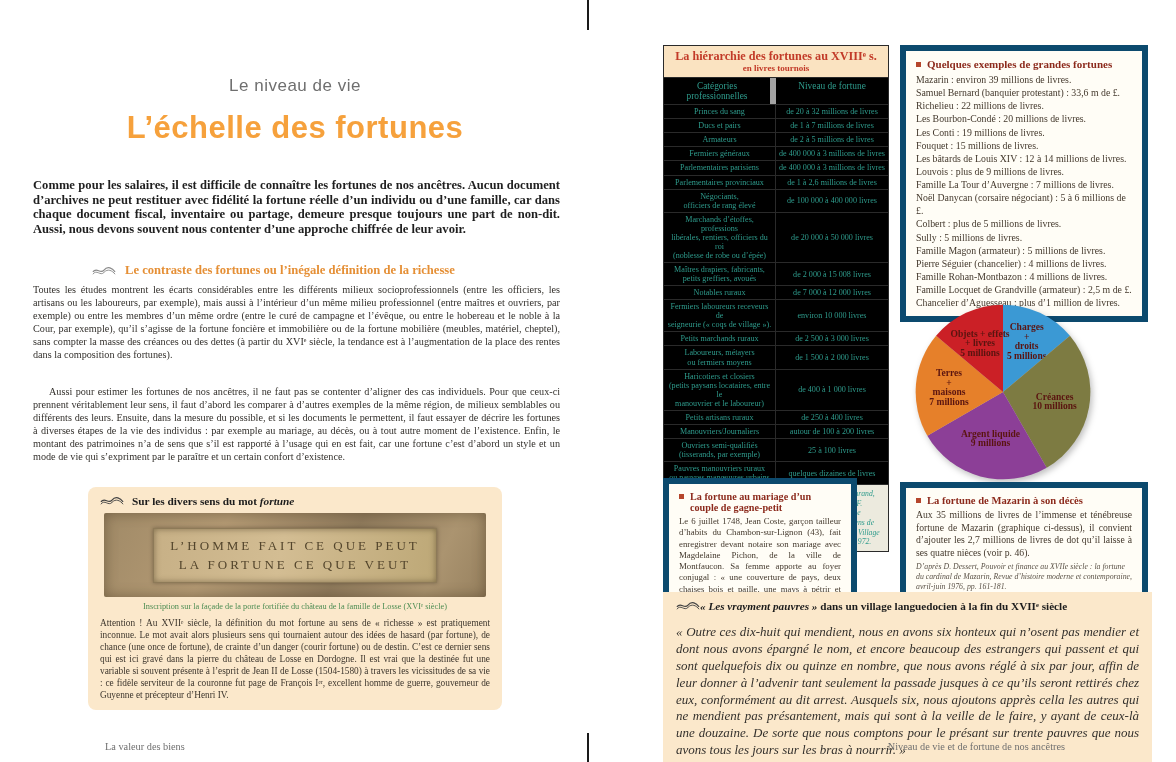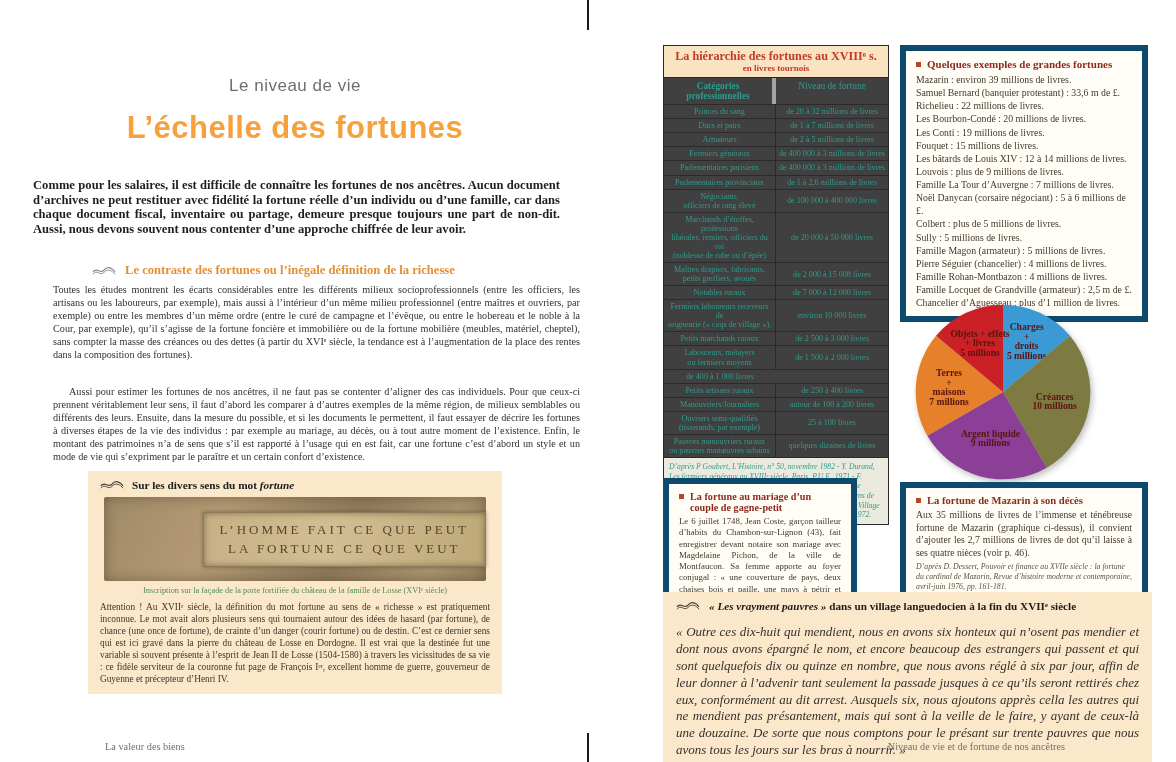--- a/index.html
+++ b/index.html
@@ -15,45 +15,45 @@
   .fold.bottom{top:733px;height:29px;}
 
   
   .kicker{left:30px;top:76px;width:530px;text-align:center;font-family:"Liberation Sans","DejaVu Sans",sans-serif;
     font-size:17px;color:#6f6f6f;letter-spacing:.5px;}
   .main-title{left:30px;top:110px;width:530px;text-align:center;font-family:"Liberation Sans","DejaVu Sans",sans-serif;
     font-size:31px;font-weight:bold;color:#f6a13c;letter-spacing:.5px;}
   .intro{left:33px;top:178px;width:527px;font-size:12.6px;font-weight:bold;line-height:1.16;text-align:justify;color:#1f1f1f;}
   .section-head{left:92px;top:263px;display:flex;align-items:center;gap:9px;color:#e58f35;font-weight:bold;font-size:12.6px;}
   .squig{width:24px;height:10px;flex:0 0 auto;}
-  .para{left:33px;top:284px;width:527px;font-size:10.2px;line-height:1.27;text-align:justify;color:#33302c;margin-left:20px;}
+  .para{left:33px;top:284px;width:527px;font-size:10.2px;line-height:1.27;text-align:justify;color:#33302c;}
   .para2{top:386px;text-indent:16px;}
-  .left-box{left:88px;top:471px;width:414px;background:#fbe8cb;padding:8px 12px;box-sizing:border-box;}
+  .left-box{left:88px;top:487px;width:414px;background:#fbe8cb;padding:8px 12px;box-sizing:border-box;border-radius:8px;}
   .box-head{display:flex;align-items:center;gap:8px;font-weight:bold;font-size:11.3px;color:#1c1c1c;}
   .box-head .em{font-style:italic;}
   .photo{margin:6px auto 0;width:382px;height:84px;border-radius:2px;
     background:linear-gradient(115deg,#a08a67 0%,#b49a74 30%,#8f7a5c 62%,#ab9470 85%,#97815f 100%);
-    display:flex;align-items:center;justify-content:flex-end;box-shadow:inset 0 0 14px rgba(60,45,25,.45);}
+    display:flex;align-items:center;justify-content:center;box-shadow:inset 0 0 14px rgba(60,45,25,.45);}
   .plaque{background:linear-gradient(100deg,#c7b086 0%,#d3bd93 45%,#bda877 100%);
     border:1px solid #8d7a58;box-shadow:inset 0 0 6px rgba(70,55,30,.55), 0 0 4px rgba(40,30,15,.4);
     padding:7px 16px;text-align:center;color:#53452c;font-size:13px;letter-spacing:3px;line-height:1.5;white-space:nowrap;}
   .caption{margin-top:5px;text-align:center;font-size:8.3px;color:#4c8c52;}
   .attention{margin-top:6px;font-size:9.3px;line-height:1.3;text-align:justify;color:#3c352c;}
 
   .footer-num{top:740px;font-size:11px;font-weight:bold;color:#4a4a4a;margin-top:36px;}
   .footer-text{top:741px;font-size:10.3px;color:#6f6f6f;}
 
   
-  .ftable{left:663px;top:45px;width:226px;border:1.5px solid #2a2a2a;background:#404040;box-sizing:border-box;}
+  .ftable{left:663px;top:45px;width:226px;border:1.5px solid #2a2a2a;background:#000000;box-sizing:border-box;}
   .thead{background:#fae3c1;border-bottom:1px solid #2a2a2a;padding:4px 2px 3px;}
   .ttitle{color:#c23a28;font-weight:bold;font-size:12.2px;text-align:center;line-height:1.1;}
   .tsub{color:#c23a28;font-weight:bold;font-size:9px;text-align:center;line-height:1.2;}
   .tcols{display:flex;border-bottom:1px solid #2a2a2a;}
   .tcol{width:50%;box-sizing:border-box;color:#2e9b8c;font-size:9.4px;text-align:center;padding:3px 2px;}
-  .tcol:first-child{border-right:4px solid #a3a3a3;font-weight:bold;}
+  .tcol:first-child{border-right:6px solid #a3a3a3;}
   .trow{display:flex;border-bottom:1px solid #2a2a2a;}
   .tcell{width:50%;box-sizing:border-box;padding:2px 3px;color:#2e9b8c;font-size:8.1px;line-height:1.12;
     text-align:center;white-space:pre-line;display:flex;align-items:center;justify-content:center;}
   .tcell.cat{border-right:1px solid #2a2a2a;}
   .tsource{background:#eceade;padding:4px 5px;color:#2e9b8c;font-size:7.7px;line-height:1.25;font-style:italic;text-align:left;}
 
   
   .obox{border:6px solid #0c4a6e;background:#fffdf6;box-sizing:border-box;padding:7px 10px;}
   .obox-title{font-weight:bold;color:#8c2a1c;display:flex;align-items:baseline;gap:6px;}
   .sqbullet{display:inline-block;width:5px;height:5px;background:#b5452c;flex:0 0 auto;transform:translateY(-1px);}
@@ -66,21 +66,21 @@
   .marriage{left:663px;top:478px;width:194px;}
   .marriage .obox-title{font-size:10.2px;margin-bottom:3px;}
   .marriage .obody{font-size:8.8px;line-height:1.28;text-align:justify;color:#43382c;}
   .mazarin{left:900px;top:482px;width:248px;}
   .mazarin .obox-title{font-size:10.6px;margin-bottom:3px;}
   .mazarin .obody{font-size:9.7px;line-height:1.3;text-align:justify;color:#43382c;}
   .mazarin .osource{margin-top:3px;font-size:7.8px;line-height:1.25;font-style:italic;color:#5b5247;}
 
   
   .quotebox{left:663px;top:592px;width:489px;background:#fbe8cb;box-sizing:border-box;padding:8px 13px;}
-  .qhead{display:flex;align-items:center;gap:9px;font-size:11.2px;font-weight:bold;color:#1c1c1c;}
+  .qhead{display:flex;align-items:center;font-size:11.2px;font-weight:bold;color:#1c1c1c;}
   .qhead .em{font-style:italic;}
   .qtext{margin-top:12px;font-size:13px;font-style:italic;line-height:1.3;text-align:justify;color:#33302c;}
   .qcite{margin-top:3px;font-size:8.6px;line-height:1.3;text-align:center;color:#3c352c;}
 </style>
 </head>
 <body>
 
 <div class="sheet">
 
   <div class="fold top"></div>
@@ -184,20 +184,23 @@
         <div class="trow">
           <div class="tcell cat">Petits marchands ruraux</div>
           <div class="tcell">de 2 500 à 3 000 livres</div>
         </div>
         <div class="trow">
           <div class="tcell cat">Laboureurs, métayers
 ou fermiers moyens</div>
           <div class="tcell">de 1 500 à 2 000 livres</div>
         </div>
         <div class="trow">
+          <div class="tcell cat">Haricotiers et closiers
+(petits paysans locataires, entre le
+manouvrier et le laboureur)</div>
           <div class="tcell">de 400 à 1 000 livres</div>
         </div>
         <div class="trow">
           <div class="tcell cat">Petits artisans ruraux</div>
           <div class="tcell">de 250 à 400 livres</div>
         </div>
         <div class="trow">
           <div class="tcell cat">Manouvriers/Journaliers</div>
           <div class="tcell">autour de 100 à 200 livres</div>
         </div>

